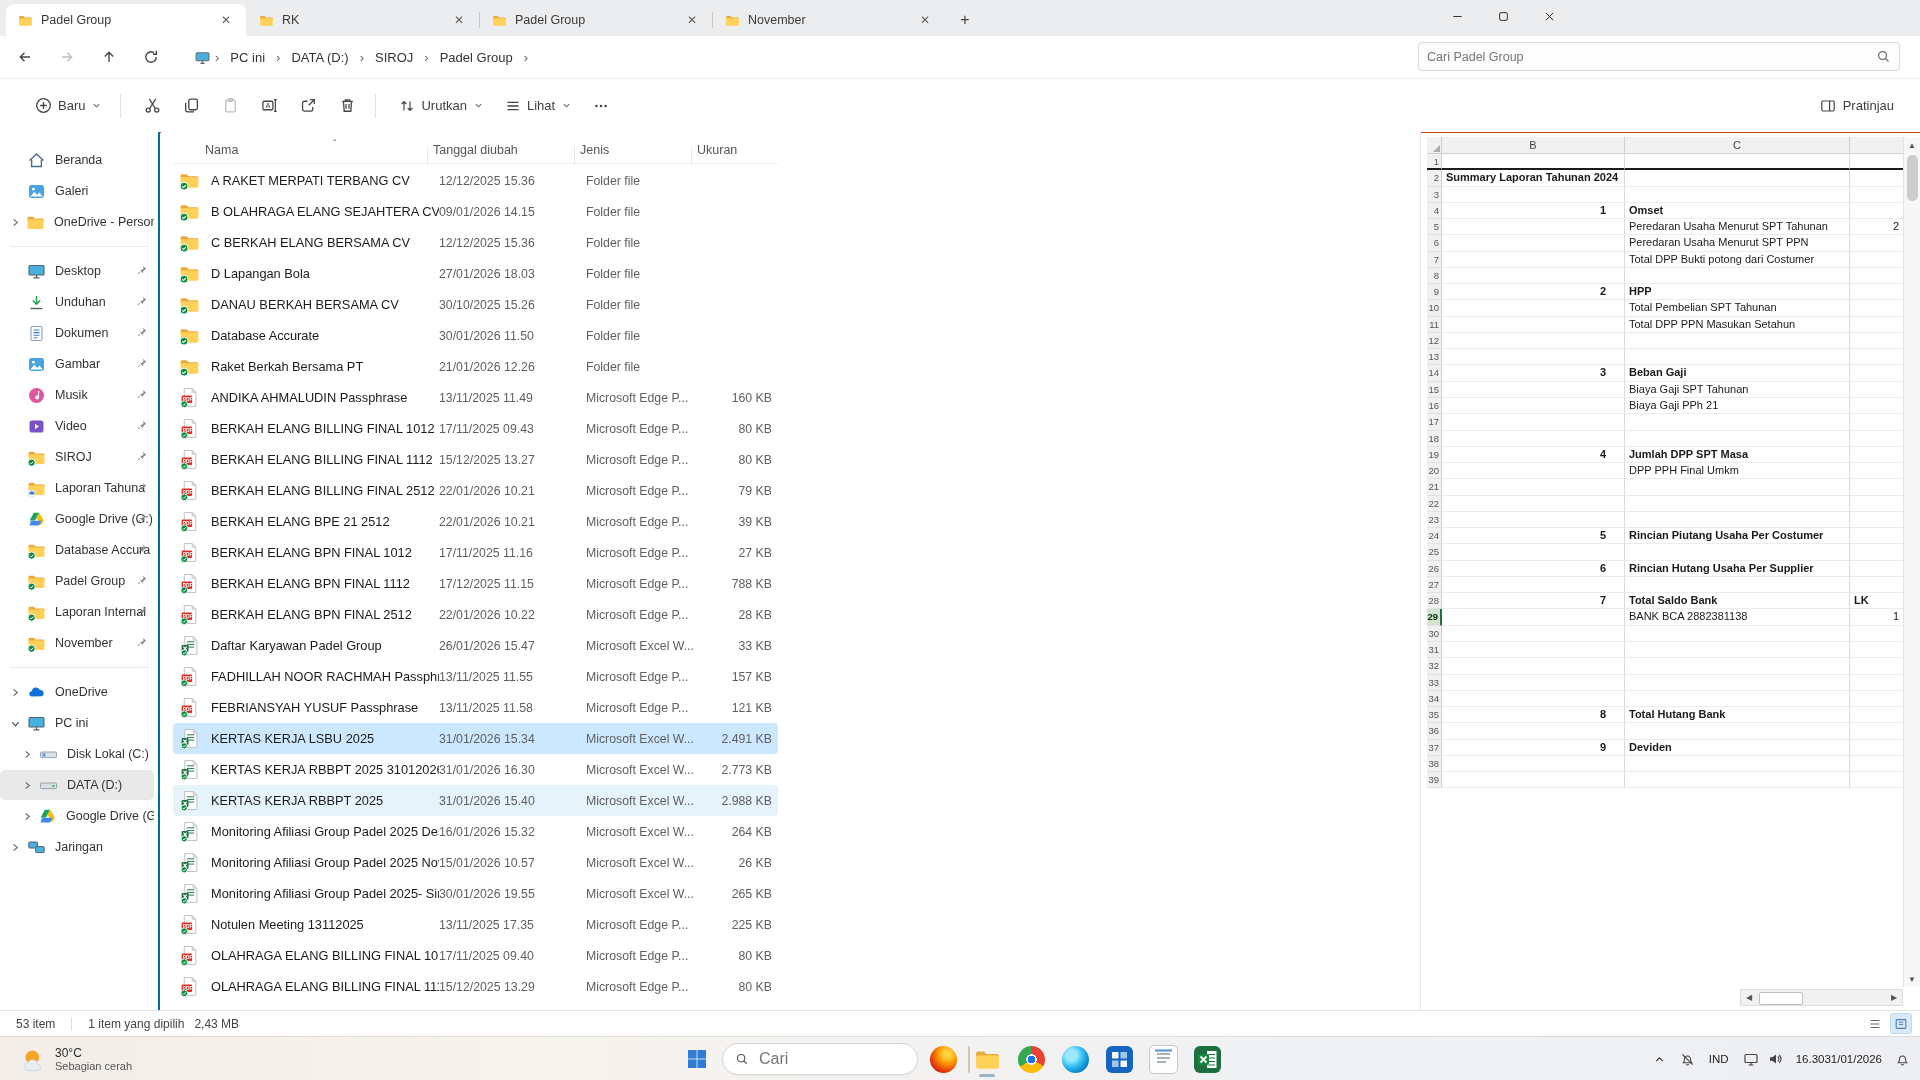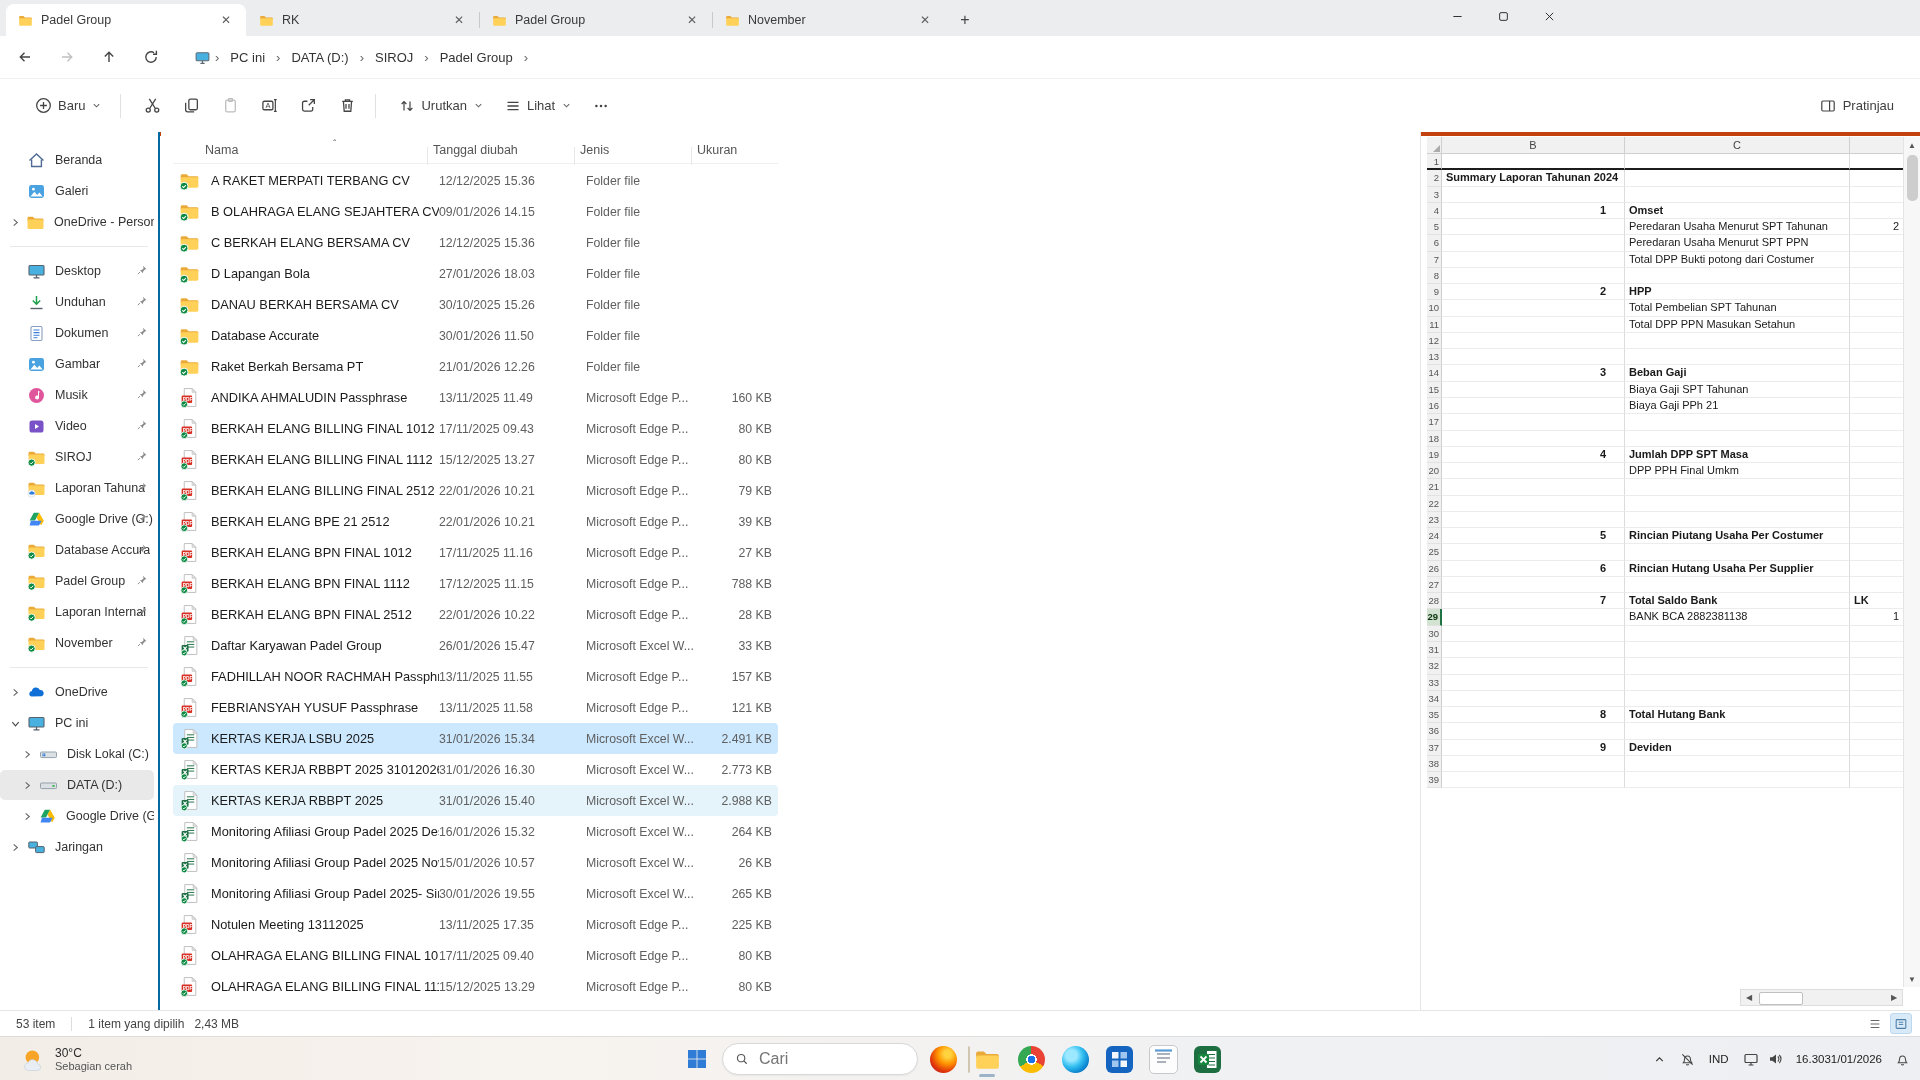--- a/index.html
+++ b/index.html
@@ -22,21 +22,21 @@
   #navbar{position:absolute;left:0;top:36px;width:1920px;height:42px;background:#fff;display:flex;align-items:center;border-bottom:1px solid #f0f0f0;}
   .navbtn{width:34px;height:30px;display:flex;align-items:center;justify-content:center;border-radius:5px;margin-left:8px;}
   #breadcrumb{display:flex;align-items:center;margin-left:26px;font-size:13px;color:#333;gap:2px;}
   .crumb{padding:3px 7px;border-radius:4px;white-space:nowrap;}
   .crumbsep{color:#666;padding:0 2px;}
   #navsearch{position:absolute;left:1418px;top:6px;width:482px;height:29px;border:1px solid #d9d9d9;border-radius:4px;background:#fdfdfd;display:flex;align-items:center;box-sizing:border-box;}
   #navsearch input{flex:1;border:none;outline:none;background:transparent;font-size:12.5px;color:#333;padding:0 8px;font-family:"Liberation Sans",sans-serif;}
   #navsearch .mag{margin-right:8px;}
 
   
-  #toolbar{position:absolute;left:0;top:79px;width:1920px;height:53px;background:#fff;border-bottom:4px solid #c2410c;display:flex;align-items:center;}
+  #toolbar{position:absolute;left:0;top:79px;width:1920px;height:53px;background:#fff;border-bottom:1px solid #c2410c;display:flex;align-items:center;}
   .tbtn{display:flex;align-items:center;gap:6px;padding:7px 9px;border-radius:5px;font-size:13px;color:#3f3f3f;margin-left:4px;}
   .tbtn.first{margin-left:26px;}
   .tbtn .chev{margin-left:1px;}
   .tbdiv{width:1px;height:24px;background:#e0e0e0;margin:0 10px;}
   .tbtn.disabled svg *{stroke:#bdbdbd !important;fill:none;}
   #previewbtn{position:absolute;right:18px;display:flex;align-items:center;gap:7px;font-size:13px;color:#3f3f3f;padding:6px 8px;border-radius:5px;}
 
   
   #sidebar{position:absolute;left:0;top:132px;width:160px;height:878px;background:#fff;overflow:hidden;border-right:2px solid #0369a1;box-sizing:border-box;padding-top:12px;}
   .sitem{height:30px;margin:1px 4px 1px 0;display:flex;align-items:center;font-size:12.5px;color:#333;border-radius:5px;position:relative;white-space:nowrap;}
@@ -220,20 +220,29 @@
     <span class="crumbsep">›</span>
         <span class="crumb">PC ini</span>
         <span class="crumbsep">›</span>
         <span class="crumb">DATA (D:)</span>
         <span class="crumbsep">›</span>
         <span class="crumb">SIROJ</span>
         <span class="crumbsep">›</span>
         <span class="crumb">Padel Group</span>
         <span class="crumbsep">›</span>
       </div>
+    <div id="navsearch">
+      <input placeholder="Cari Padel Group" style="">
+      <span class="mag">
+          <svg width="15" height="15" viewBox="0 0 16 16">
+            <circle cx="7" cy="7" r="4.2" stroke="#666" stroke-width="1.3" fill="none"></circle>
+            <path d="m10.2 10.2 3.2 3.2" stroke="#666" stroke-width="1.3"></path>
+          </svg>
+        </span>
+    </div>
   </div>
 
   <div id="toolbar">
     <div class="tbtn first">
       <span>
           <svg width="17" height="17" viewBox="0 0 16 16">
             <circle cx="8" cy="8" r="6.4" stroke="#444" stroke-width="1.2" fill="none"></circle>
             <path d="M8 4.8v6.4M4.8 8h6.4" stroke="#444" stroke-width="1.2"></path>
           </svg>
         </span>

